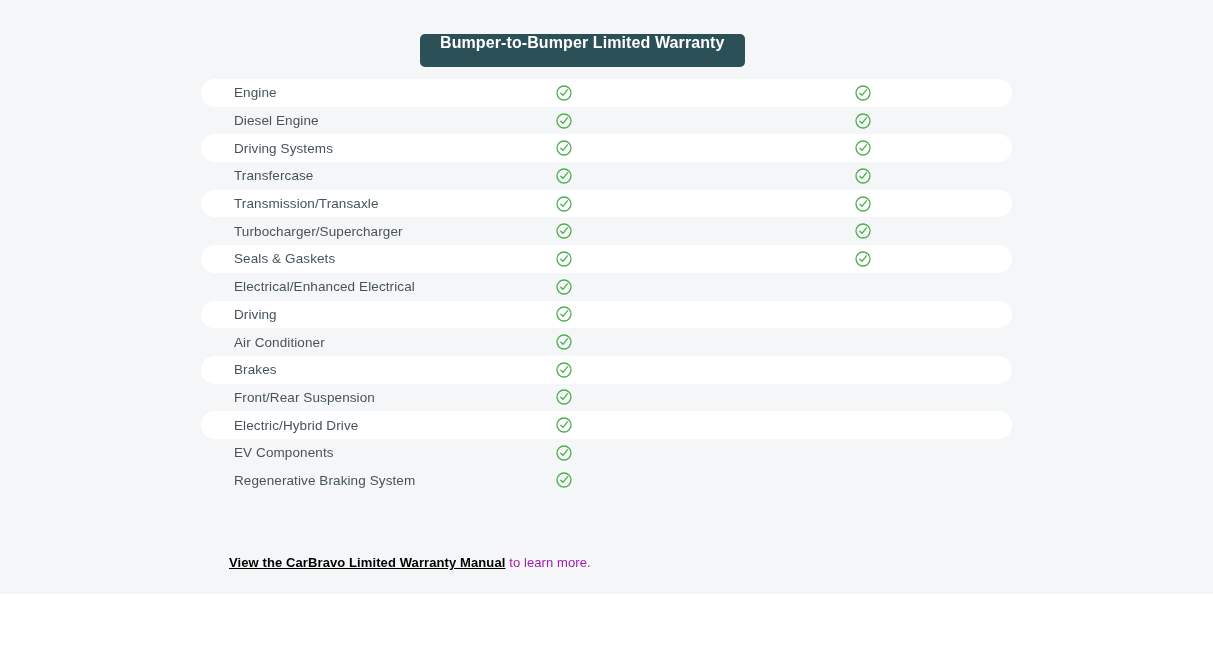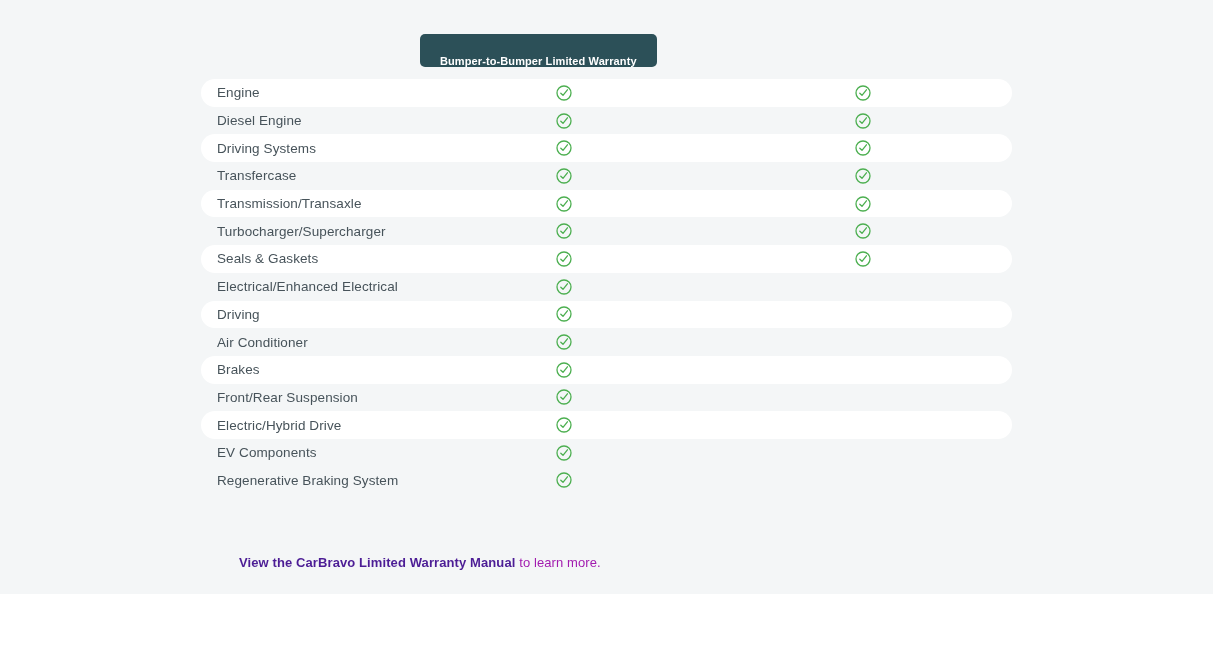--- a/index.html
+++ b/index.html
@@ -34,23 +34,23 @@
     position: absolute;
     left: 420px;
     top: 34px;
     display: flex;
     gap: 18px;
   }
   .tab {
     height: 33px;
     border-radius: 5px;
     display: flex;
-    align-items: flex-end;
+    align-items: flex-start;
     justify-content: center;
-    font-size: 11px;
+    font-size: 16px;
     font-weight: bold;
     letter-spacing: 0.1px;
     color: #ffffff;
     cursor: pointer;
     user-select: none;
     white-space: nowrap;
     padding: 0 20px;
   }
   .tab.active { background: #2c5058; }
   .tab.inactive { background: #4d7c86; }
@@ -66,44 +66,44 @@
     position: relative;
     height: 27.7px;
     border-radius: 14px;
     display: flex;
     align-items: center;
   }
   .row.alt { background: #ffffff; }
   .row.plain { background: transparent; text-align: right; }
   .row-label {
     position: absolute;
-    left: 16px;
+    left: 33px;
     font-size: 13.5px;
     color: #47535a;
     letter-spacing: 0.1px;
     white-space: nowrap;
   }
   .check-col-1 { position: absolute; left: 355px; width: 16px; height: 16px; }
   .check-col-2 { position: absolute; left: 654px; width: 16px; height: 16px; }
   .check svg { display: block; }
 
   
   .footer-line {
     position: absolute;
     left: 229px;
     top: 555px;
     font-size: 13px;
     color: #47535a;
     letter-spacing: 0.1px;
   }
   .footer-link {
-    color: #4c1d95;
+    color: #000000;
+    text-decoration: underline;
     font-weight: bold;
     cursor: pointer;
-    margin-left: 10px;
   }
   .footer-tail { color: #a21caf; }
 
   .bottom-strip {
     position: absolute;
     left: 0;
     top: 594px;
     width: 1213px;
     height: 54px;
     background: #ffffff;

